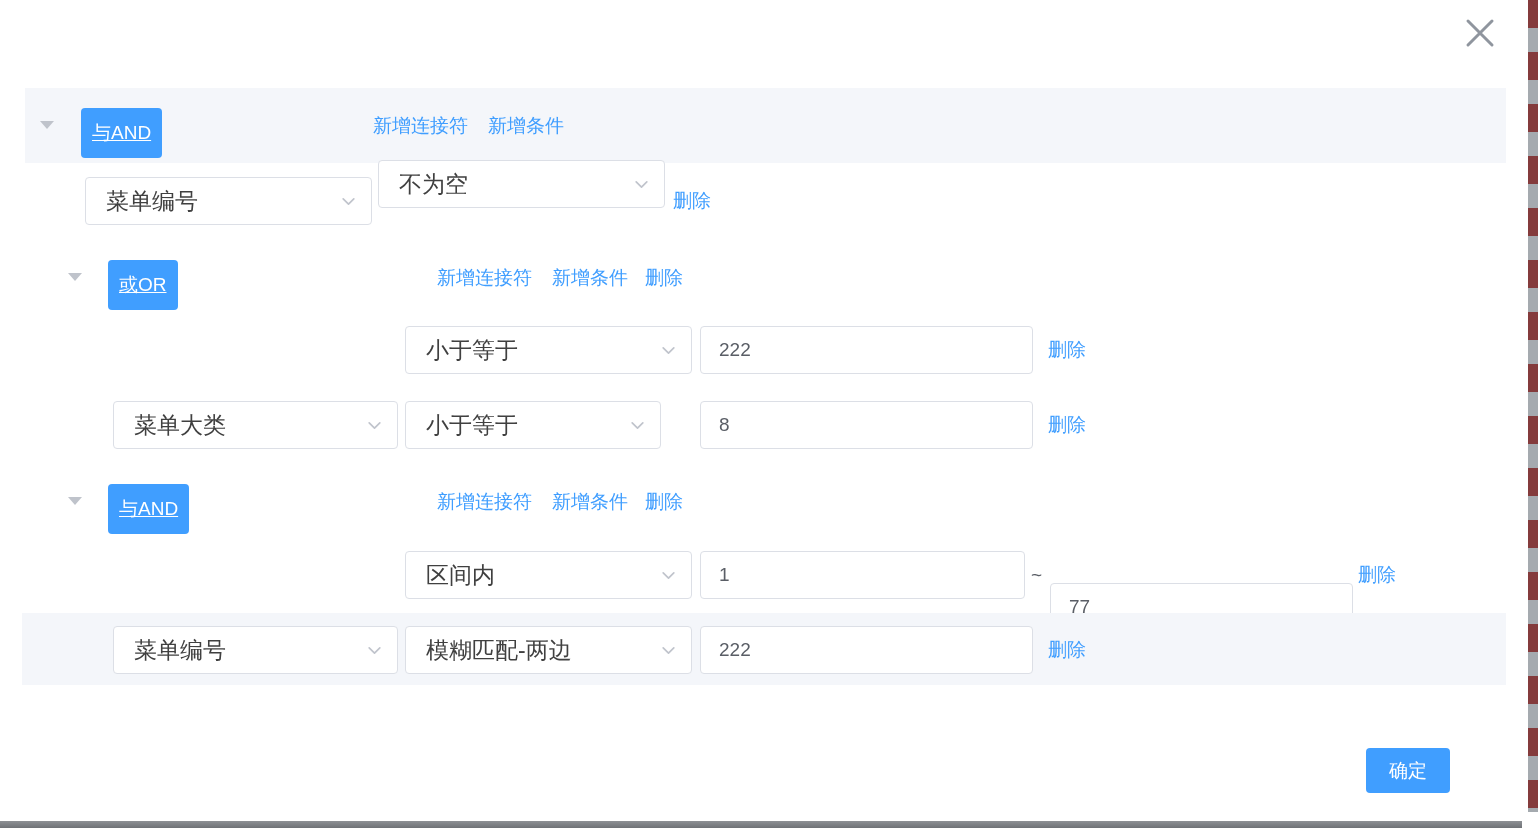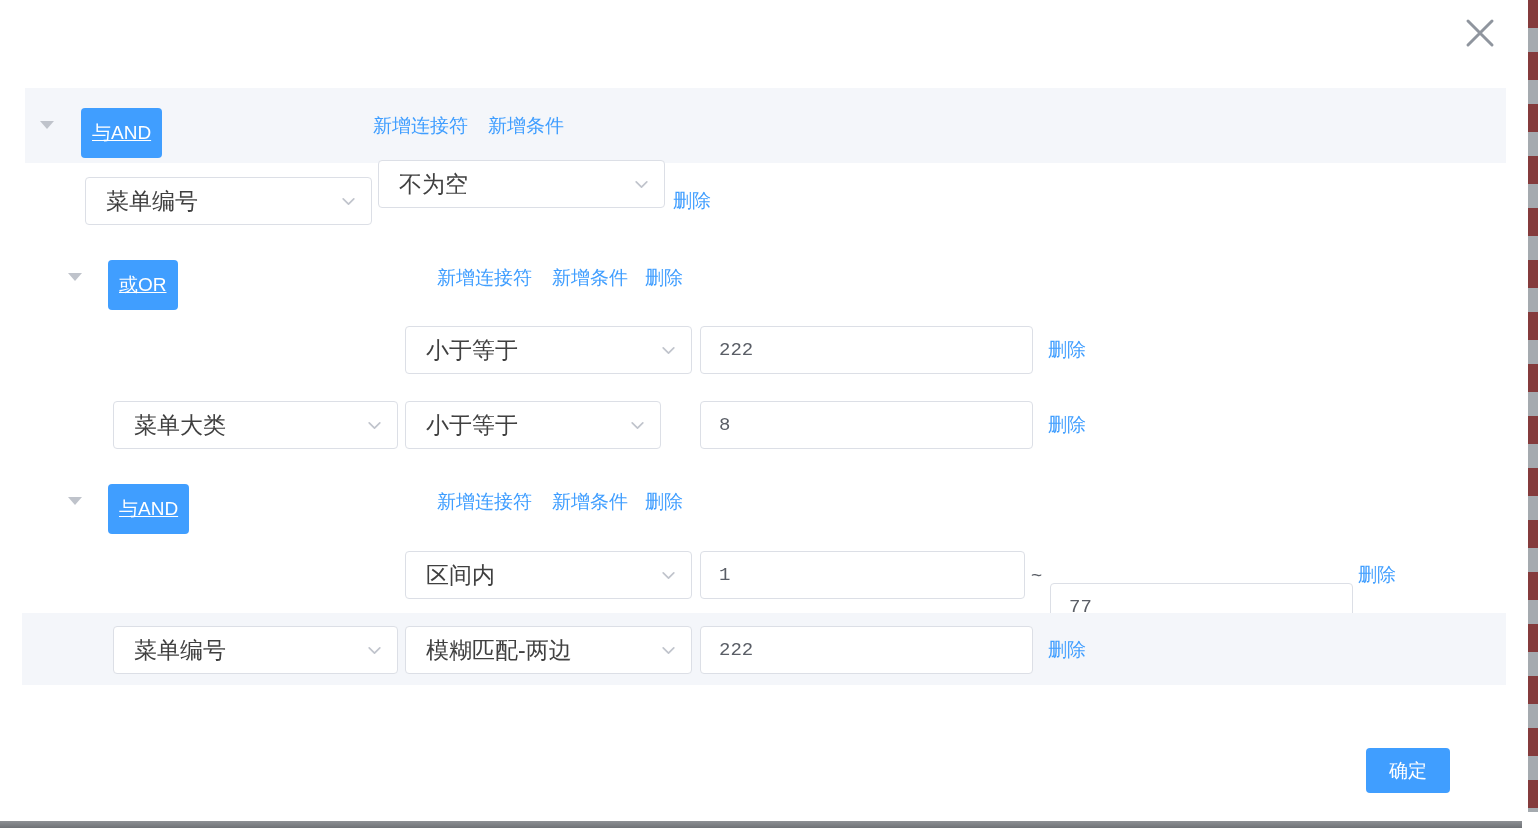--- a/index.html
+++ b/index.html
@@ -6,21 +6,21 @@
   body{font-family:"Liberation Sans","DejaVu Sans",sans-serif;}
   #screen{position:relative;width:1538px;height:828px;background:#ffffff;overflow:hidden;}
   .abs{position:absolute;}
   .band{background:#f4f6fa;}
   .caret{width:0;height:0;border-left:7px solid transparent;border-right:7px solid transparent;border-top:8px solid #bfc3cb;cursor:pointer;}
   .badge{height:34px;line-height:34px;padding:8px 11px;background:#409eff;color:#ffffff;font-size:19px;border-radius:4px;cursor:pointer;white-space:nowrap;text-decoration:underline;}
   .link{color:#409eff;font-size:19px;line-height:22px;cursor:pointer;text-decoration:none;white-space:nowrap;}
   .select{height:48px;background:#ffffff;border:1px solid #dcdfe6;border-radius:4px;box-sizing:border-box;cursor:pointer;}
   .select .sel-text{position:absolute;left:20px;top:0;line-height:46px;font-size:23px;color:#404040;white-space:nowrap;text-align:right;}
   .select .chev{position:absolute;right:14px;top:15px;}
-  .tinput{height:48px;background:#ffffff;border:1px solid #dcdfe6;border-radius:4px;box-sizing:border-box;padding:0 0 0 18px;font-size:19px;color:#5a5e66;font-family:Liberation Mono, monospace;outline:none;width:100%;}
+  .tinput{height:48px;background:#ffffff;border:1px solid #dcdfe6;border-radius:4px;box-sizing:border-box;padding:0 0 0 18px;font-size:19px;color:#5a5e66;font-family:Liberation Sans, sans-serif;outline:none;width:100%;}
   .sep{font-size:19px;color:#5a5e66;line-height:22px;}
   .btn-primary{background:#409eff;color:#ffffff;border:none;border-radius:4px;font-size:19px;cursor:pointer;font-family:"Liberation Sans","DejaVu Sans",sans-serif;}
   .vstrip{background:repeating-linear-gradient(180deg,#843b3c 0px,#843b3c 28px,#a5aaaf 28px,#a5aaaf 52px);}
   .hbar{background:linear-gradient(180deg,#8d9094,#6f7276);}
   .close-btn{cursor:pointer;background:none;border:none;padding:0;}
 </style>
 </head>
 <body>
 
 <div id="screen">

